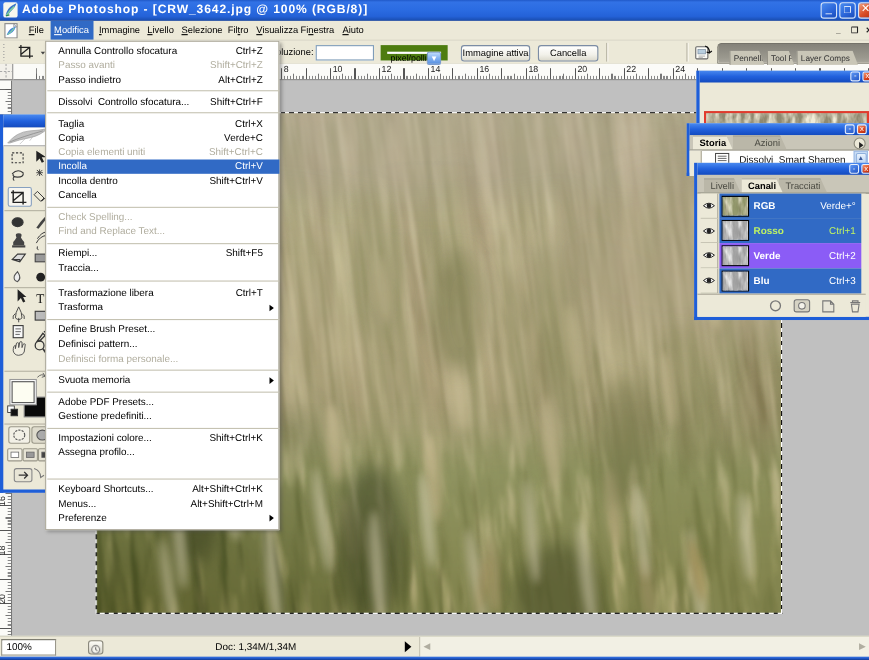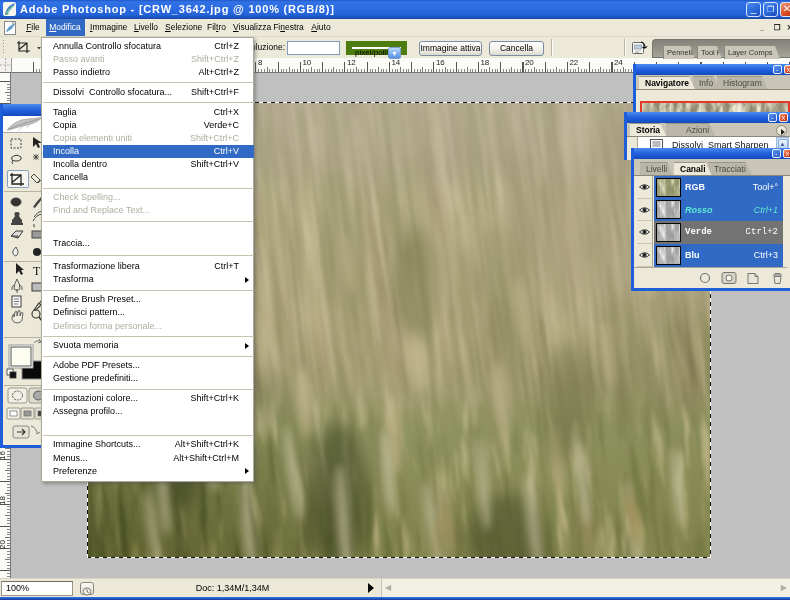--- a/index.html
+++ b/index.html
@@ -56,21 +56,21 @@
  background-repeat:no-repeat;}
 .vnum{position:absolute;left:0px;font-size:8px;color:#222;transform:rotate(-90deg);transform-origin:center;}
 #rcorner{left:0;top:58px;width:12px;height:15px;background:#f2f0ea;border-right:1px solid #999;border-bottom:1px solid #777;}
 
 #canvas{left:11px;top:73px;width:779px;height:505px;background:#C0C0C0;}
 #image{left:88px;top:103px;width:622px;height:454px;}
 .ants{position:absolute;background-image:repeating-linear-gradient(90deg,#111 0 4px,#fff 4px 8px);}
 .antsv{position:absolute;background-image:repeating-linear-gradient(180deg,#111 0 4px,#fff 4px 8px);}
 
 #statusbar{left:0;top:578px;width:790px;height:19px;background:#ece9d8;border-top:1px solid #d8d5c5;}
-#zoombox{left:1px;top:2px;width:72px;height:15px;background:#fff;border:1px solid #9a978a;border-top-color:#716f63;font-size:9px;line-height:13px;padding-left:4px;color:#000;}
+#zoombox{left:1px;top:2px;width:50px;height:15px;background:#fff;border:1px solid #9a978a;border-top-color:#716f63;font-size:9px;line-height:13px;padding-left:4px;color:#000;}
 #vcicon{left:80px;top:3px;width:14px;height:13px;border:1px solid #8a887c;border-radius:3px;background:linear-gradient(180deg,#fdfdf8,#d8d5c8);}
 #docinfo{left:100px;top:4px;width:265px;font-size:9px;color:#000;text-align:center;}
 #sb-arrow{left:368px;top:4px;width:0;height:0;border-left:6px solid #000;border-top:5px solid transparent;border-bottom:5px solid transparent;}
 #hscroll{left:381px;top:0px;width:409px;height:18px;background:#f2f0e4;border-left:1px solid #c6c3b3;}
 .scrarr{position:absolute;top:4px;font-size:8px;color:#b0ada0;}
 #bluebottom{left:0;top:597px;width:790px;height:3px;background:linear-gradient(180deg,#3a77e8,#1e53c0 60%,#123c92);}
 
 .pal{position:absolute;border-left:3px solid #1e5ed8;border-right:3px solid #1e5ed8;border-bottom:3px solid #1e5ed8;background:#ece9d8;}
 .ptitle{position:absolute;left:0;top:0;width:100%;height:11px;background:linear-gradient(180deg,#4a8af0,#2161dd 50%,#134abe);}
 .pbtn{position:absolute;top:1px;width:9px;height:9px;border-radius:2px;border:1px solid #e8f0fc;color:#fff;font-size:7px;line-height:7px;text-align:center;}
@@ -417,25 +417,20 @@
  <div class="tsep" style="top:157px;"></div>
  <div class="tsep" style="top:233px;"></div>
  <div class="tsep" style="top:281px;"></div>
 </div>
 
 <div class="abs pal" id="pal-nav" style="left:633px;top:64px;width:157px;height:60px;border-right:none;">
  <div class="ptitle">
       <div class="pbtn pbm" style="right:8px;">-</div>
       <div class="pbtn pbc" style="right:-3px;">x</div>
     </div>
- <div class="tabstrip" style="top:11px;height:15px;">
-  <div class="ptab act" style="left:3px;">Navigatore</div>
-  <div class="ptab" style="left:57px;">Info</div>
-  <div class="ptab" style="left:81px;">Histogram</div>
- </div>
  <div class="abs" id="navthumb" style="left:4px;top:37px;width:150px;height:23px;border:2px solid #e23b2e;background:#a49d84;"><svg width="146" height="19" viewBox="0 0 146 19">
         <defs>
           <filter id="nt" x="-20%" y="-20%" width="140%" height="140%">
             <feTurbulence type="fractalNoise" baseFrequency="0.16 0.07" numOctaves="3" seed="4"></feTurbulence>
             <feColorMatrix type="matrix" values="0 0 0 0 0.88 0 0 0 0 0.84 0 0 0 0 0.68 1.4 1.4 0 0 -1.0"></feColorMatrix>
             <feGaussianBlur stdDeviation="0.5"></feGaussianBlur>
           </filter>
         </defs>
         <rect width="146" height="19" fill="#8f8970"></rect>
         <rect width="146" height="19" filter="url(#nt)"></rect>
@@ -493,29 +488,29 @@
               <filter id="cf0d" x="-20%" y="-20%" width="140%" height="140%">
                 <feTurbulence type="fractalNoise" baseFrequency="0.22 0.05" numOctaves="3" seed="19"></feTurbulence>
                 <feColorMatrix type="matrix" values="0 0 0 0 0.25 0 0 0 0 0.28 0 0 0 0 0.12 1.7 1.7 0 0 -1.0"></feColorMatrix>
               </filter>
             </defs>
             <rect width="23" height="17" fill="#8a8468"></rect>
             <rect width="23" height="17" filter="url(#cf0)"></rect>
             <rect width="23" height="17" filter="url(#cf0d)" opacity="0.85"></rect>
           </svg></div>
         <div class="abs" style="left:31px;top:6px;font-size:9px;font-weight:bold;">RGB</div>
-        <div class="abs" style="right:5px;top:6px;font-size:9px;">Tool+°</div>
+        <div class="abs" style="right:5px;top:6px;font-size:9px;">Verde+°</div>
       </div>
       <div class="abs" style="left: 3px; top: 22.7px; width: 16px; height: 22.7px; background: rgb(236, 233, 216); border-right: 1px solid rgb(172, 168, 153); border-bottom: 1px solid rgb(200, 197, 181);"><svg width="15" height="22">
           <g transform="translate(7.5,11)">
             <path d="M-5 0 Q0 -4.5 5 0 Q0 4.5 -5 0 Z" fill="#fff" stroke="#222" stroke-width="0.9"></path>
             <circle r="2.1" fill="#222"></circle>
           </g>
         </svg></div>
-      <div class="abs" style="left: 20px; top: 22.7px; width: 129px; height: 22.7px; background: rgb(49, 106, 197); color: #5eead4; font-style: italic;">
+      <div class="abs" style="left: 20px; top: 22.7px; width: 129px; height: 22.7px; background: rgb(49, 106, 197); color: #bef264;">
         <div class="abs" style="left:2px;top:1.8px;width:25px;height:19px;border:1px solid #000;filter:grayscale(1) brightness(1.12) contrast(0.95);"><svg width="23" height="17" viewBox="0 0 23 17">
             <defs>
               <filter id="cf1" x="-20%" y="-20%" width="140%" height="140%">
                 <feTurbulence type="fractalNoise" baseFrequency="0.28 0.06" numOctaves="3" seed="7"></feTurbulence>
                 <feColorMatrix type="matrix" values="0 0 0 0 0.9 0 0 0 0 0.86 0 0 0 0 0.7 1.6 1.6 0 0 -1.0"></feColorMatrix>
               </filter>
               <filter id="cf1d" x="-20%" y="-20%" width="140%" height="140%">
                 <feTurbulence type="fractalNoise" baseFrequency="0.22 0.05" numOctaves="3" seed="19"></feTurbulence>
                 <feColorMatrix type="matrix" values="0 0 0 0 0.25 0 0 0 0 0.28 0 0 0 0 0.12 1.7 1.7 0 0 -1.0"></feColorMatrix>
               </filter>
@@ -526,21 +521,21 @@
           </svg></div>
         <div class="abs" style="left:31px;top:6px;font-size:9px;font-weight:bold;">Rosso</div>
         <div class="abs" style="right:5px;top:6px;font-size:9px;">Ctrl+1</div>
       </div>
       <div class="abs" style="left: 3px; top: 45.4px; width: 16px; height: 22.7px; background: rgb(236, 233, 216); border-right: 1px solid rgb(172, 168, 153); border-bottom: 1px solid rgb(200, 197, 181);"><svg width="15" height="22">
           <g transform="translate(7.5,11)">
             <path d="M-5 0 Q0 -4.5 5 0 Q0 4.5 -5 0 Z" fill="#fff" stroke="#222" stroke-width="0.9"></path>
             <circle r="2.1" fill="#222"></circle>
           </g>
         </svg></div>
-      <div class="abs" style="left: 20px; top: 45.4px; width: 129px; height: 22.7px; background: #737373; color: rgb(255, 255, 255); font-family: Liberation Mono, monospace;">
+      <div class="abs" style="left: 20px; top: 45.4px; width: 129px; height: 22.7px; background: #8b5cf6; color: rgb(255, 255, 255);">
         <div class="abs" style="left:2px;top:1.8px;width:25px;height:19px;border:1px solid #000;filter:grayscale(1) brightness(1.12) contrast(0.95);"><svg width="23" height="17" viewBox="0 0 23 17">
             <defs>
               <filter id="cf2" x="-20%" y="-20%" width="140%" height="140%">
                 <feTurbulence type="fractalNoise" baseFrequency="0.28 0.06" numOctaves="3" seed="7"></feTurbulence>
                 <feColorMatrix type="matrix" values="0 0 0 0 0.9 0 0 0 0 0.86 0 0 0 0 0.7 1.6 1.6 0 0 -1.0"></feColorMatrix>
               </filter>
               <filter id="cf2d" x="-20%" y="-20%" width="140%" height="140%">
                 <feTurbulence type="fractalNoise" baseFrequency="0.22 0.05" numOctaves="3" seed="19"></feTurbulence>
                 <feColorMatrix type="matrix" values="0 0 0 0 0.25 0 0 0 0 0.28 0 0 0 0 0.12 1.7 1.7 0 0 -1.0"></feColorMatrix>
               </filter>
@@ -628,20 +623,24 @@
     </div>
     <div class="dit" style="top: 133.2px;">
       <span class="lab">Cancella</span>
     </div>
     <div class="dit dis" style="top: 153.1px;">
       <span class="lab">Check Spelling...</span>
     </div>
     <div class="dit dis" style="top: 166.2px;">
       <span class="lab">Find and Replace Text...</span>
     </div>
+    <div class="dit" style="top: 186.1px;">
+      <span class="lab">Riempi...</span>
+      <span class="sc">Shift+F5</span>
+    </div>
     <div class="dit" style="top: 199.2px;">
       <span class="lab">Traccia...</span>
     </div>
     <div class="dit" style="top: 222.3px;">
       <span class="lab">Trasformazione libera</span>
       <span class="sc">Ctrl+T</span>
     </div>
     <div class="dit" style="top: 235.4px;">
       <span class="lab">Trasforma</span>
       <span class="darr"></span>
@@ -666,21 +665,21 @@
       <span class="lab">Gestione predefiniti...</span>
     </div>
     <div class="dit" style="top: 354.3px;">
       <span class="lab">Impostazioni colore...</span>
       <span class="sc">Shift+Ctrl+K</span>
     </div>
     <div class="dit" style="top: 367.4px;">
       <span class="lab">Assegna profilo...</span>
     </div>
     <div class="dit" style="top: 400.4px;">
-      <span class="lab">Immagine Shortcuts...</span>
+      <span class="lab">Keyboard Shortcuts...</span>
       <span class="sc">Alt+Shift+Ctrl+K</span>
     </div>
     <div class="dit" style="top: 413.5px; padding-left: 48px;">
       <span class="lab">Menus...</span>
       <span class="sc">Alt+Shift+Ctrl+M</span>
     </div>
     <div class="dit" style="top: 426.6px;">
       <span class="lab">Preferenze</span>
       <span class="darr"></span>
     </div>

